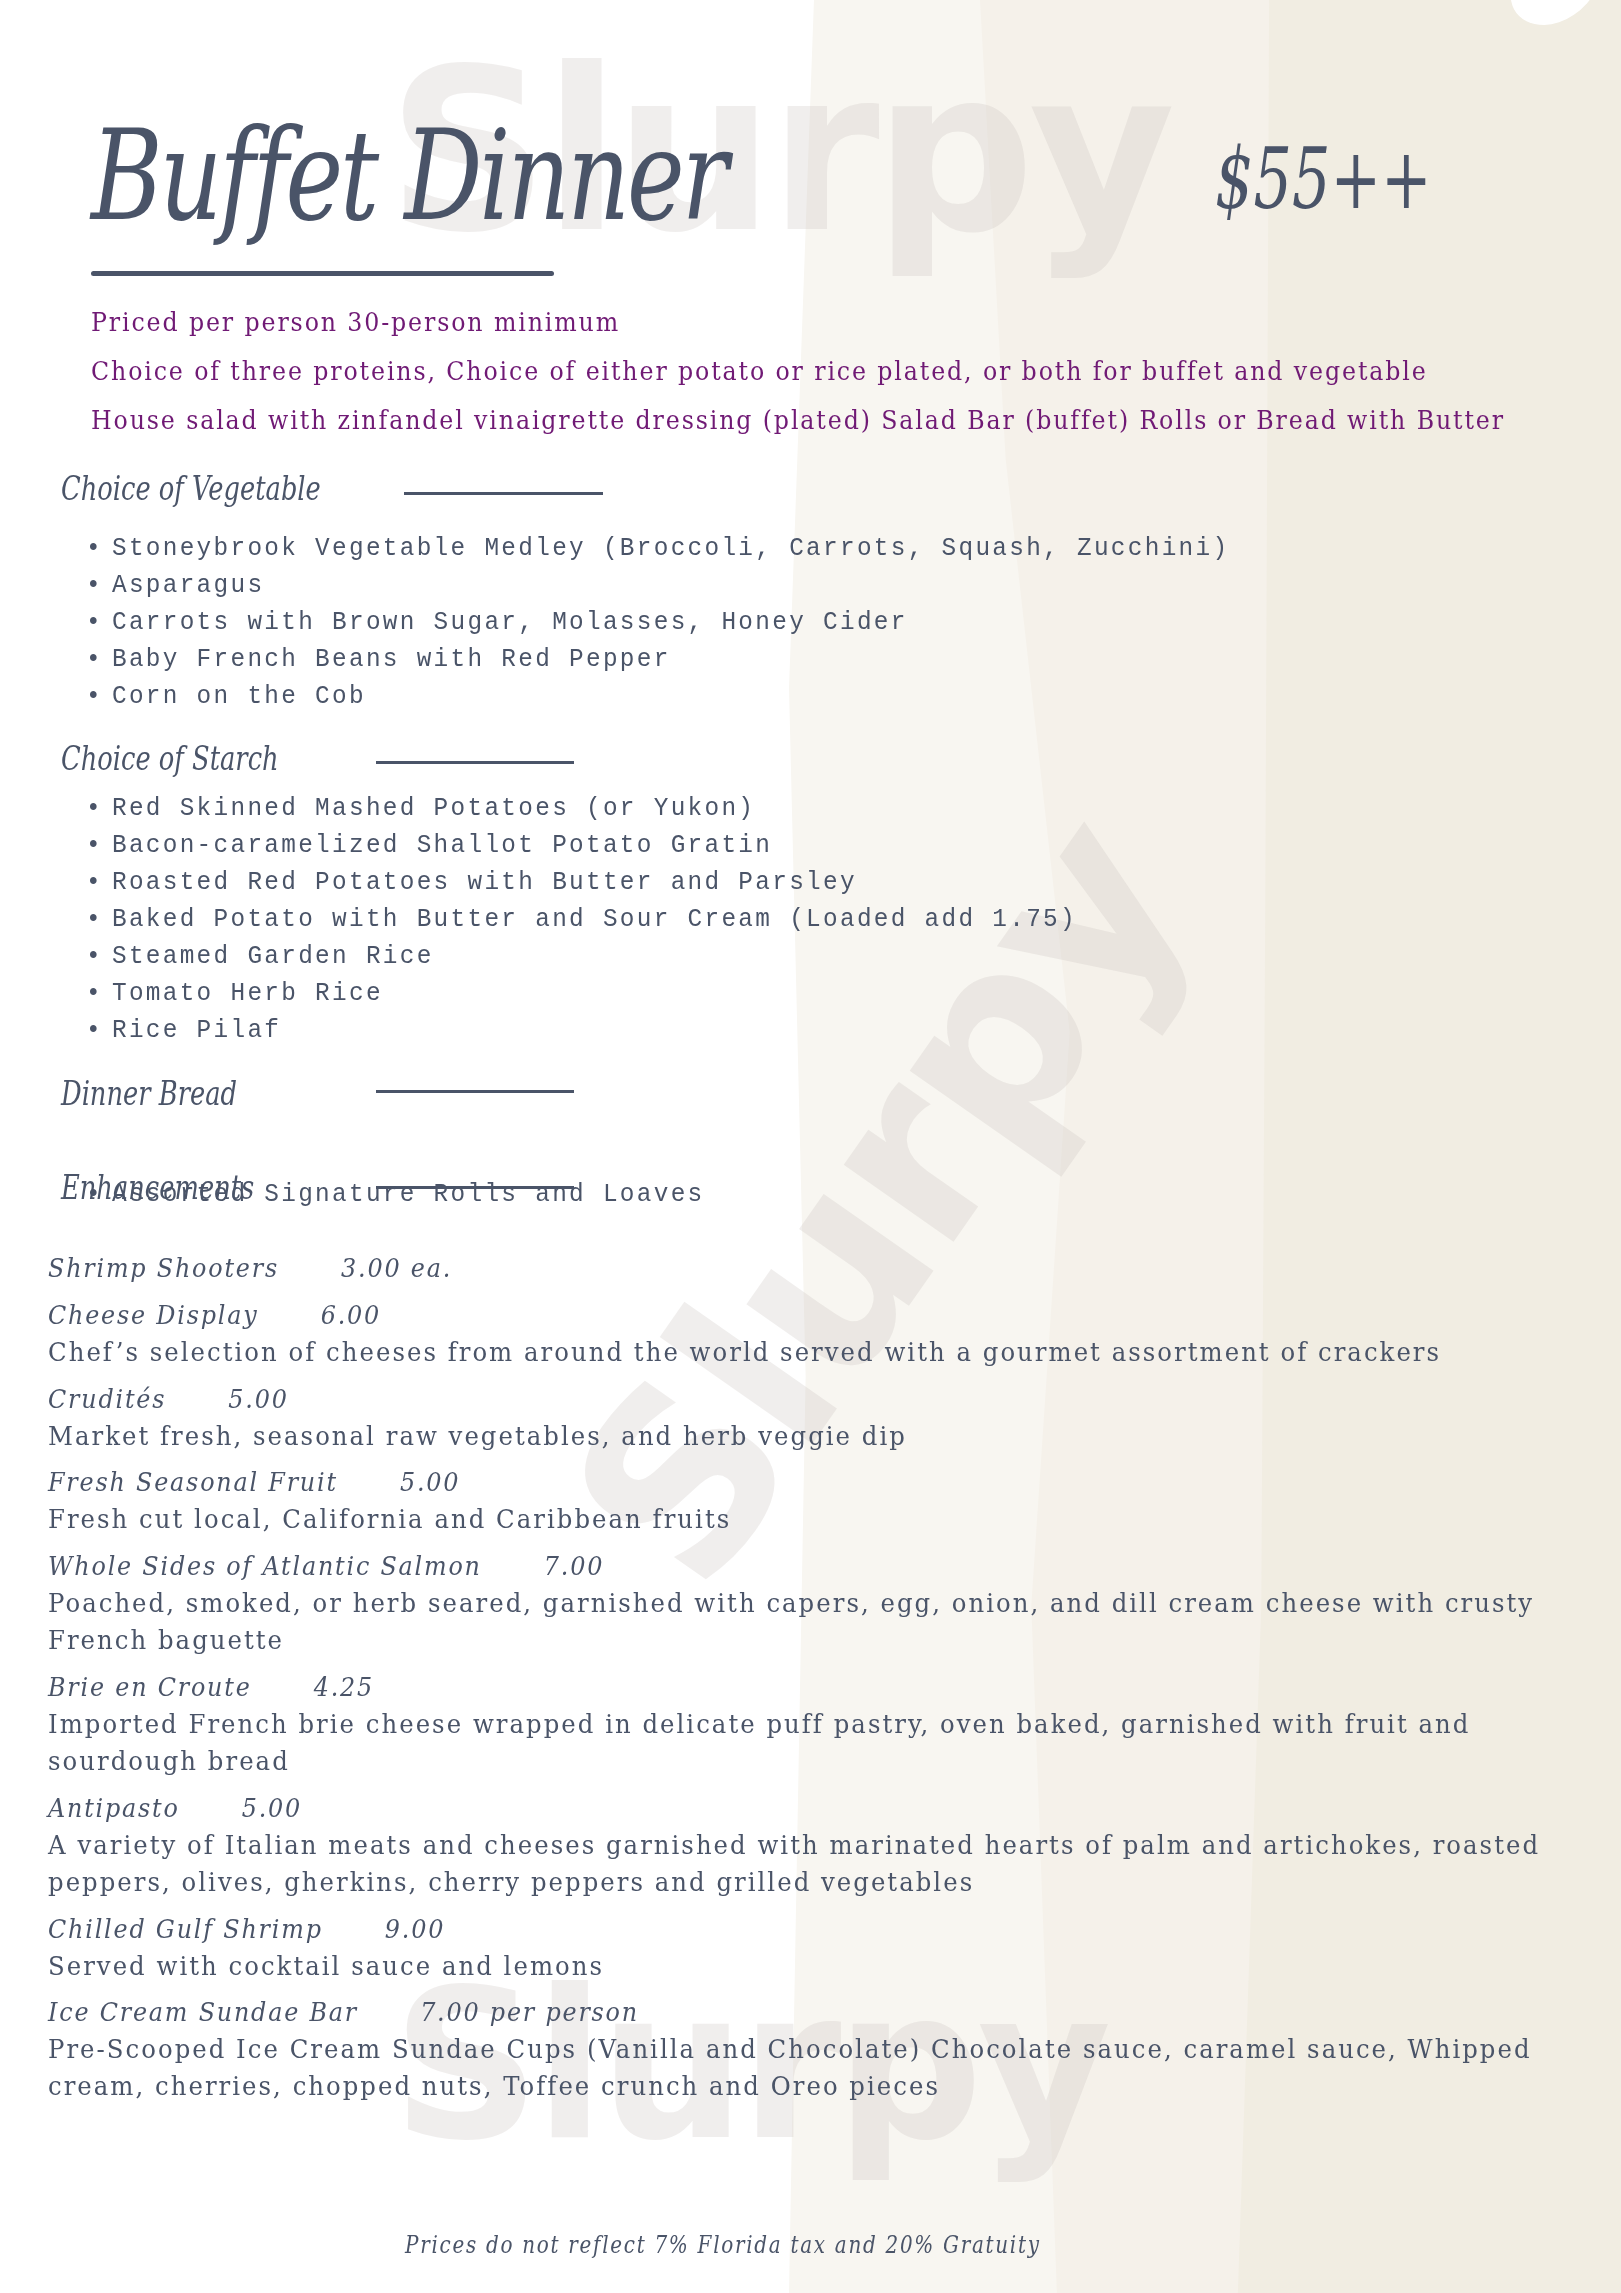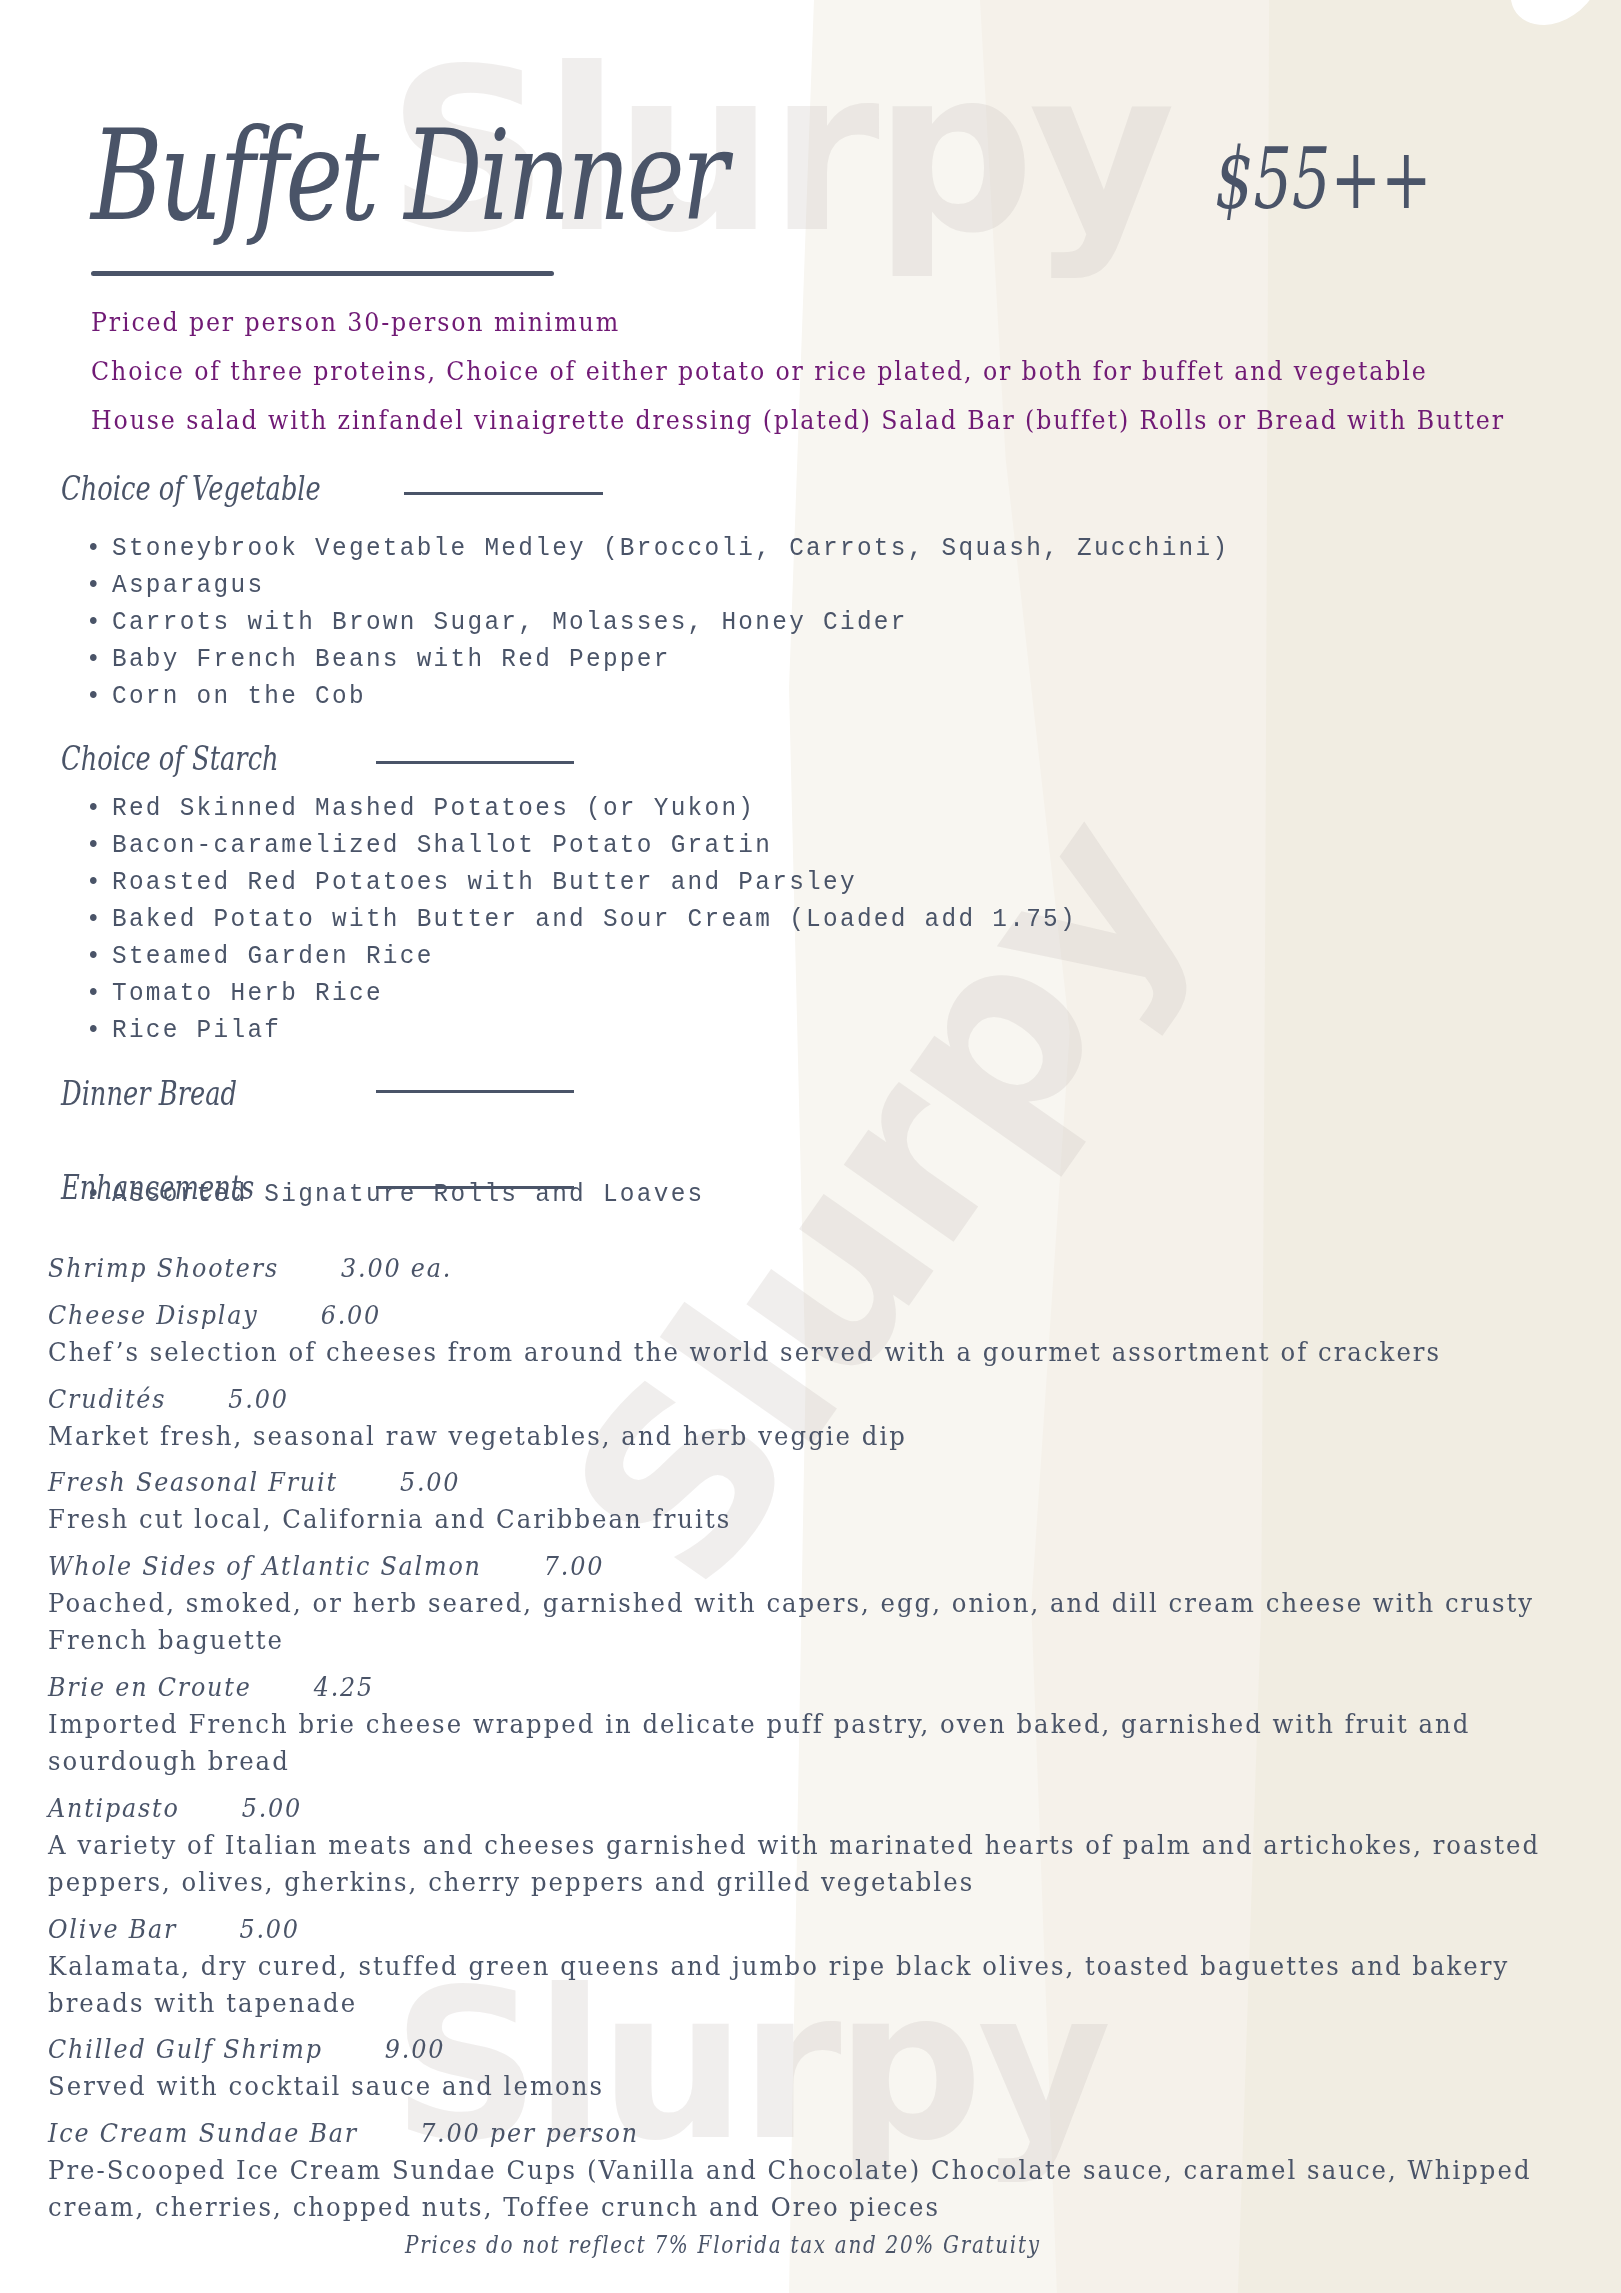--- a/index.html
+++ b/index.html
@@ -128,24 +128,20 @@
     </div>
     <div class="item">
       <div class="item-head"><span>Brie en Croute</span><span class="p">4.25</span></div>
       <div class="item-desc">Imported French brie cheese wrapped in delicate puff pastry, oven baked, garnished with fruit and sourdough bread</div>
     </div>
     <div class="item">
       <div class="item-head"><span>Antipasto</span><span class="p">5.00</span></div>
       <div class="item-desc">A variety of Italian meats and cheeses garnished with marinated hearts of palm and artichokes, roasted peppers, olives, gherkins, cherry peppers and grilled vegetables</div>
     </div>
     <div class="item">
-      <div class="item-head"><span>Olive Bar</span><span class="p">5.00</span></div>
-      <div class="item-desc">Kalamata, dry cured, stuffed green queens and jumbo ripe black olives, toasted baguettes and bakery breads with tapenade</div>
-    </div>
-    <div class="item">
       <div class="item-head"><span>Chilled Gulf Shrimp</span><span class="p">9.00</span></div>
       <div class="item-desc">Served with cocktail sauce and lemons</div>
     </div>
     <div class="item">
       <div class="item-head"><span>Ice Cream Sundae Bar</span><span class="p">7.00 per person</span></div>
       <div class="item-desc">Pre-Scooped Ice Cream Sundae Cups (Vanilla and Chocolate) Chocolate sauce, caramel sauce, Whipped cream, cherries, chopped nuts, Toffee crunch and Oreo pieces</div>
     </div>
   </div>
 
   <div class="footer"><span>Prices do not reflect 7% Florida tax and 20% Gratuity</span></div>

